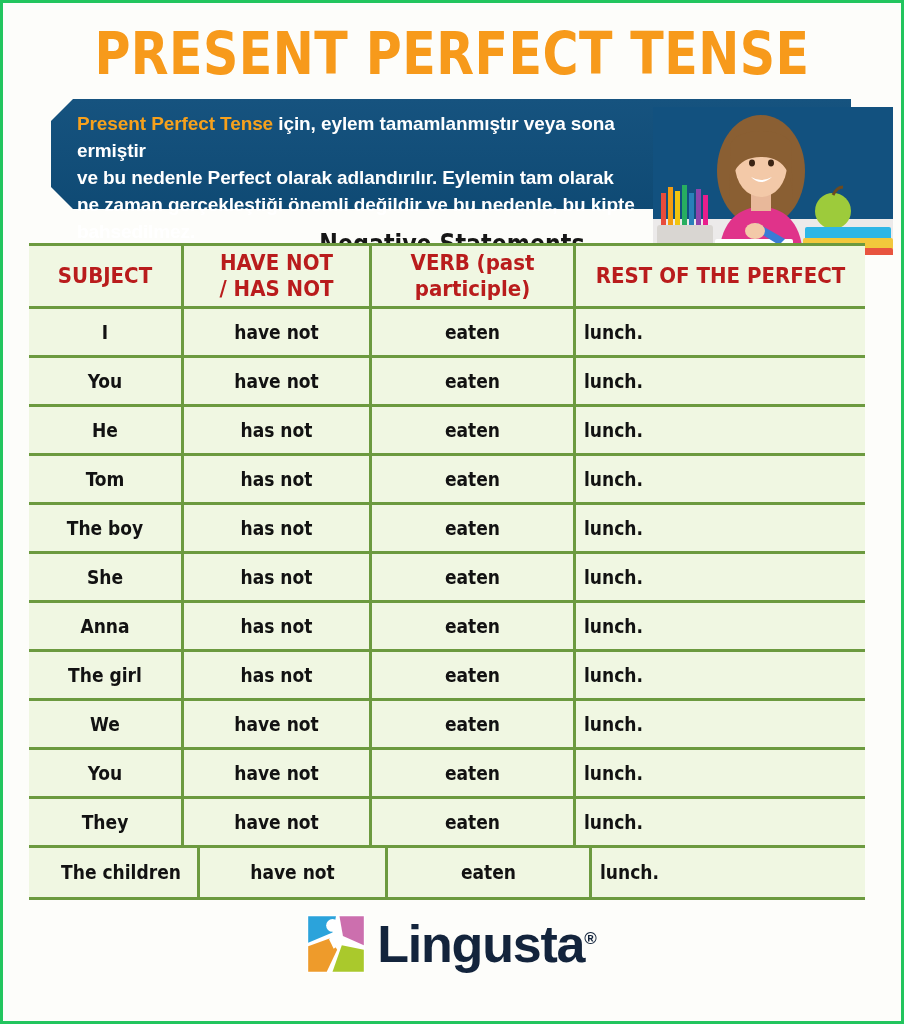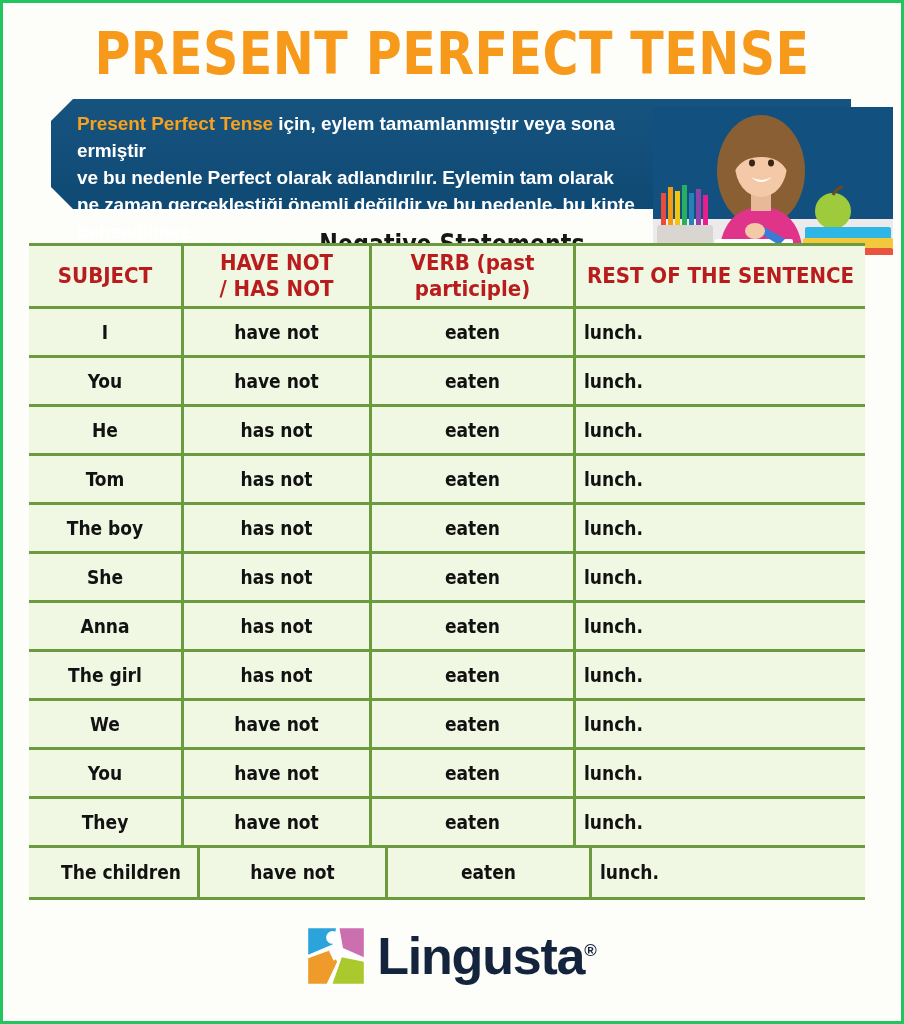--- a/index.html
+++ b/index.html
@@ -145,21 +145,21 @@
     line-height: 1.18;
   }
   .row.header .c4 { justify-content: center; padding-left: 8px; }
   .hdr-stack { display: flex; flex-direction: column; align-items: center; }
 
   
   .logo {
     position: absolute;
     left: 0;
     right: 0;
-    bottom: 36px;
+    bottom: 48px;
     display: flex;
     align-items: center;
     justify-content: center;
     gap: 12px;
   }
   .logo-mark { width: 58px; height: 58px; display: block; }
   .logo-text {
     font-size: 52px;
     font-weight: bold;
     color: #13243c;
@@ -253,21 +253,21 @@
 
     <div class="row header">
       <div class="cell c1">SUBJECT</div>
       <div class="cell c2">
         <span class="hdr-stack">
           <span>HAVE NOT</span>
           <span>/ HAS NOT</span>
         </span>
       </div>
       <div class="cell c3">VERB (past participle)</div>
-      <div class="cell c4">REST OF THE SENTENCE</div>
+      <div class="cell c4">REST OF THE PERFECT</div>
     </div>
 
     <div id="rows-container">
           <div class="row">
             <div class="cell c1">I</div>
             <div class="cell c2">have not</div>
             <div class="cell c3">eaten</div>
             <div class="cell c4">lunch.</div>
           </div>
           <div class="row">

